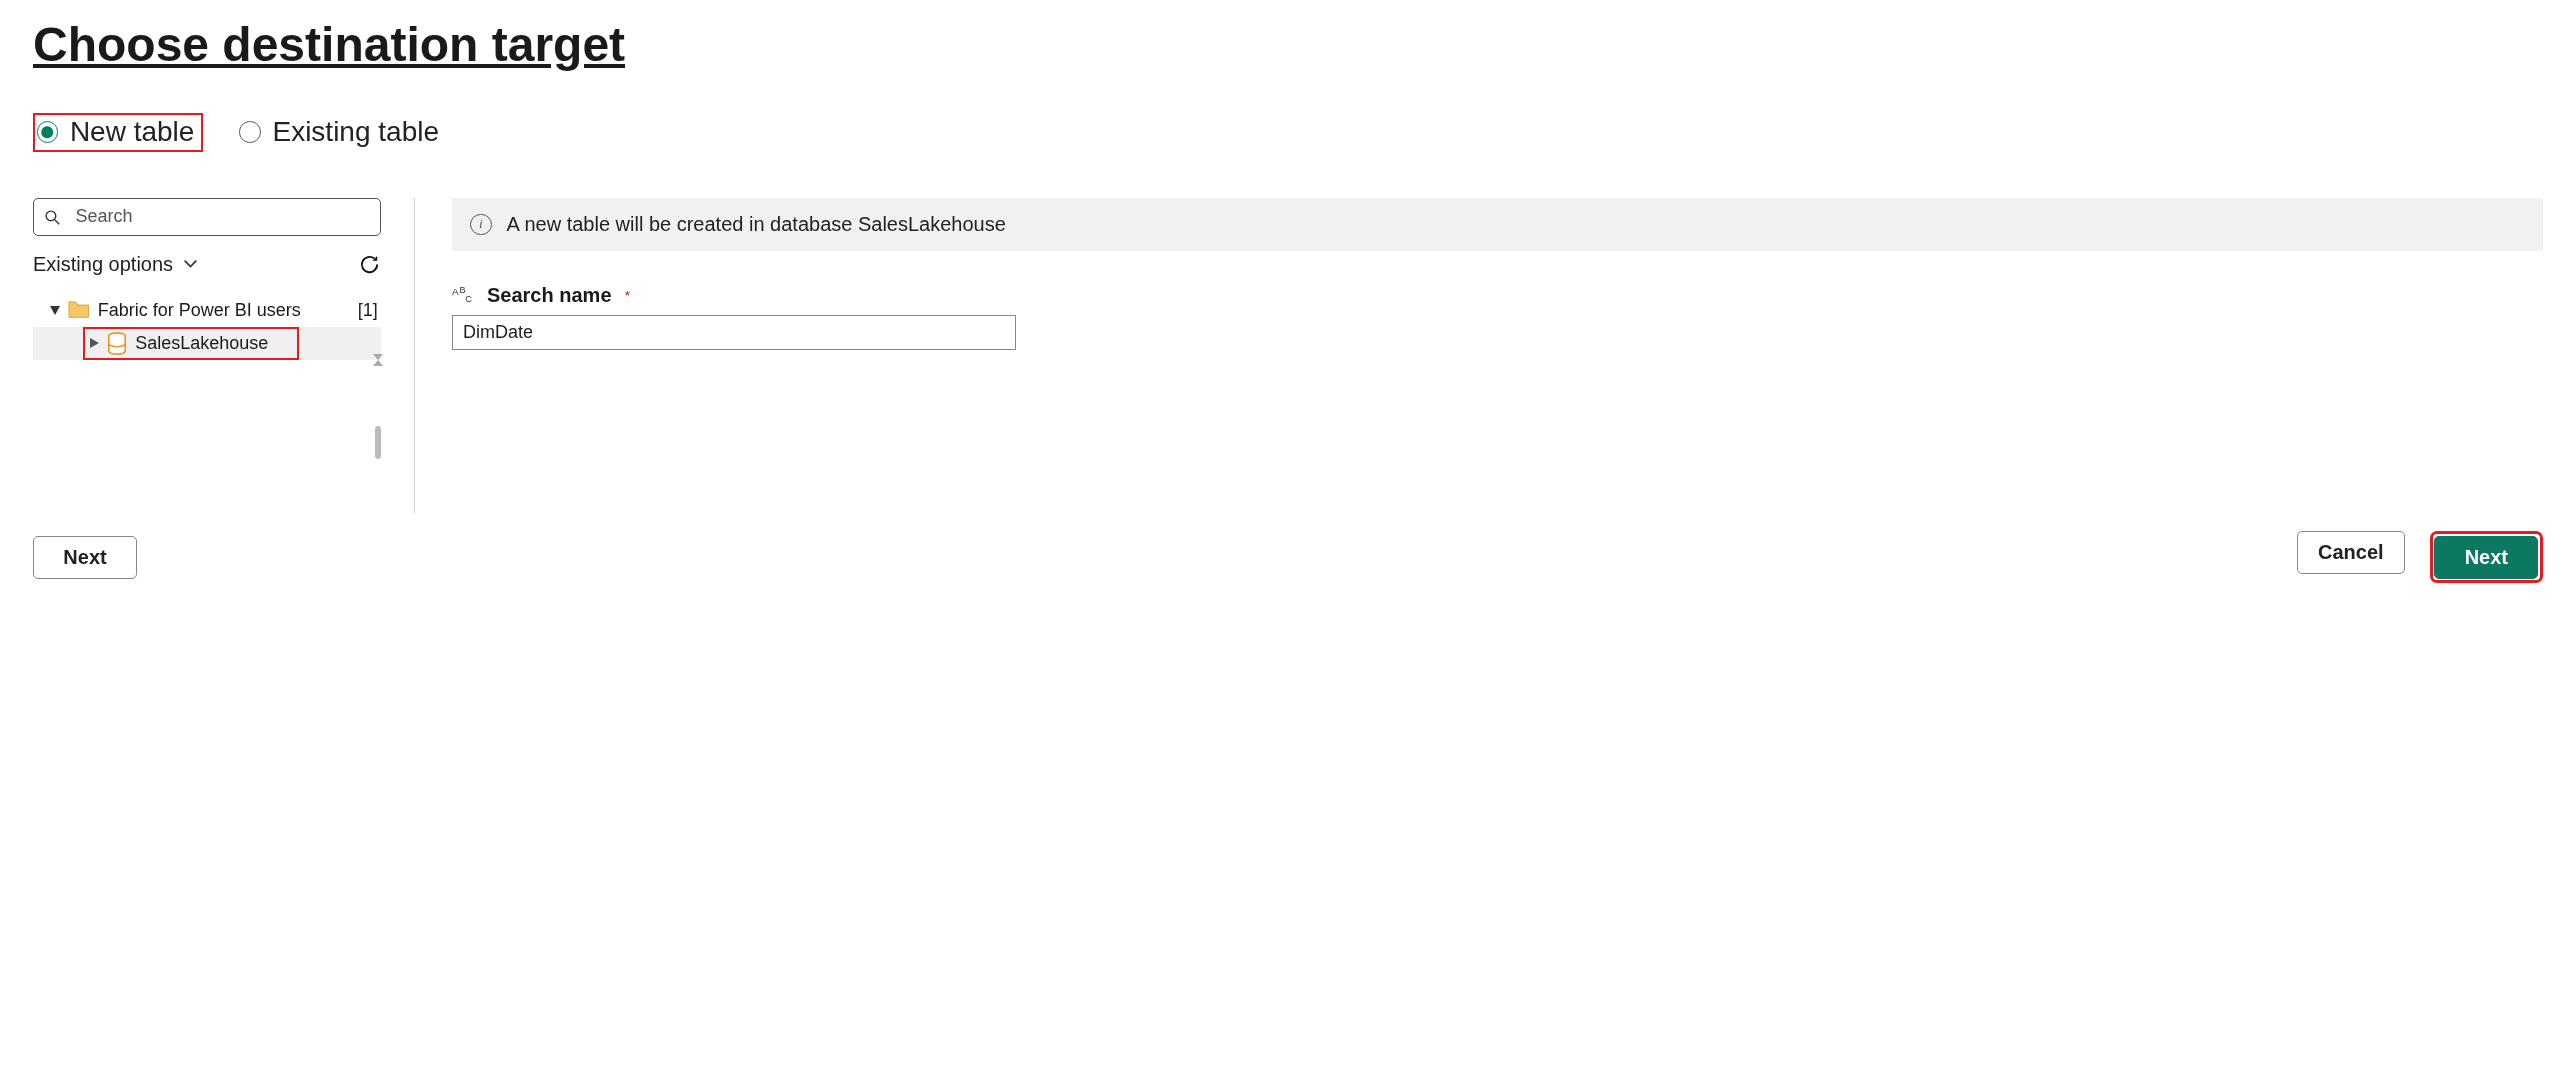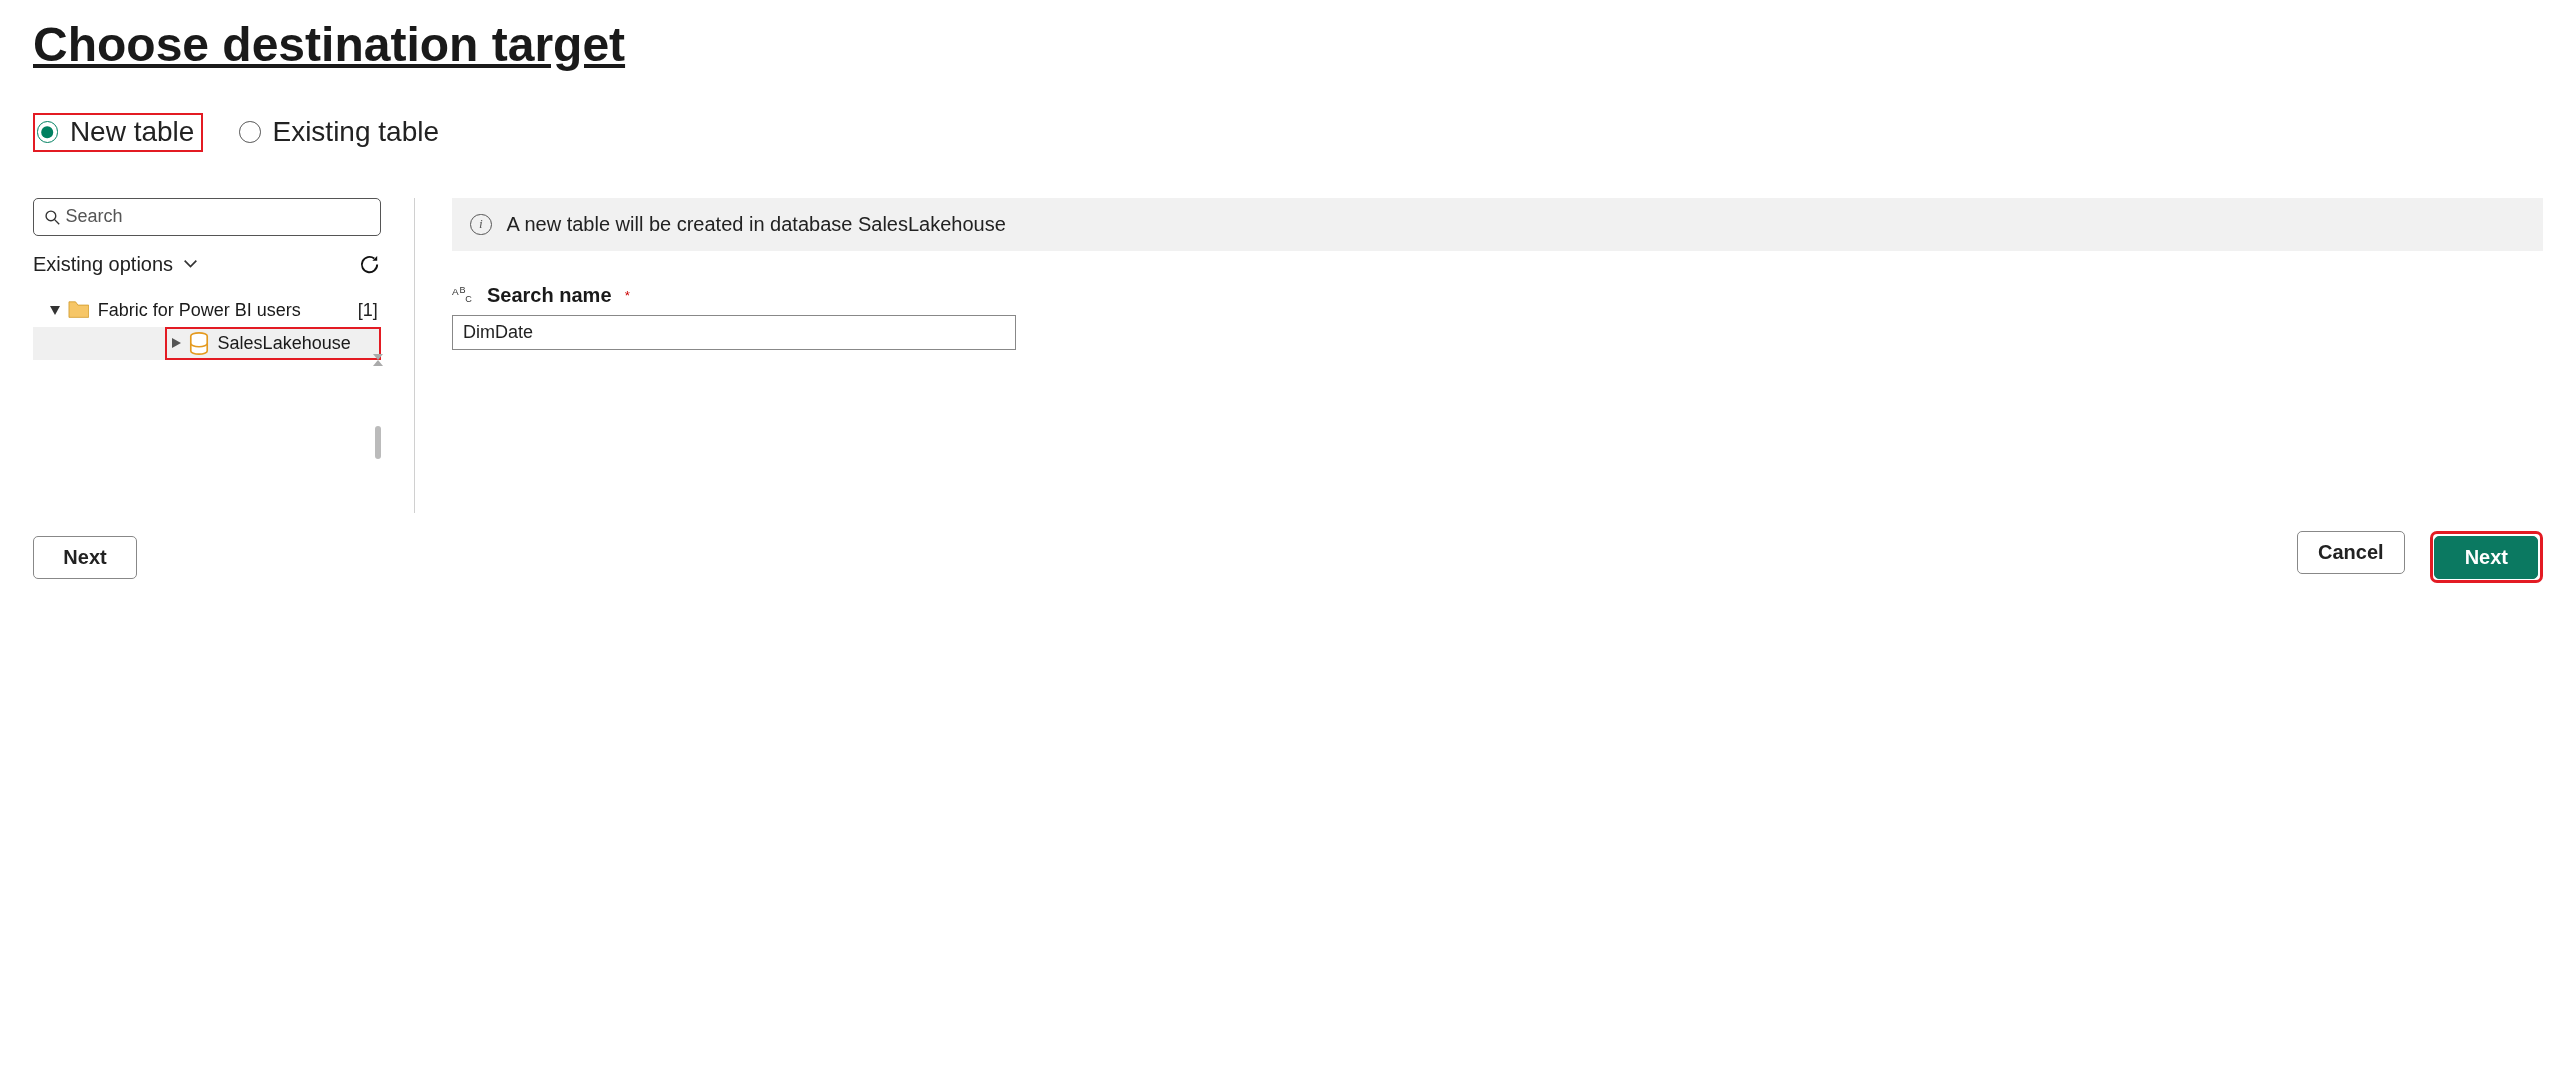--- a/index.html
+++ b/index.html
@@ -67,21 +67,21 @@
       position: relative;
     }
     .right-col {
       flex: 1;
       padding-left: 37px;
       min-width:0;
     }
     .search-box {
       display: flex;
       align-items: center;
-      gap: 5px;
+      gap: 15px;
       border: 0.8px solid #555;
       border-radius: 5px;
       height: 38px;
       padding: 0 10px;
       width: 348px;
       margin-bottom: 16.6px;
     }
     .search-input {
       border: none;
       outline: none;
@@ -118,21 +118,20 @@
       align-items: center;
       gap: 6.6px;
       font-size: 18px;
       height: 33px;
       padding-left: 16.6px;
       justify-content: space-between;
     }
     .tree-item-left { display:flex; align-items:center; gap:8.3px; }
     .tree-item.selected {
       background: #f0f0f0;
-      justify-content: flex-end;
     }
     .caret {
       display:inline-block;
       width:0;height:0;
     }
     .caret.down {
       border-left:5.8px solid transparent;
       border-right:5.8px solid transparent;
       border-top:9px solid #333;
       transform: rotate(0deg);

